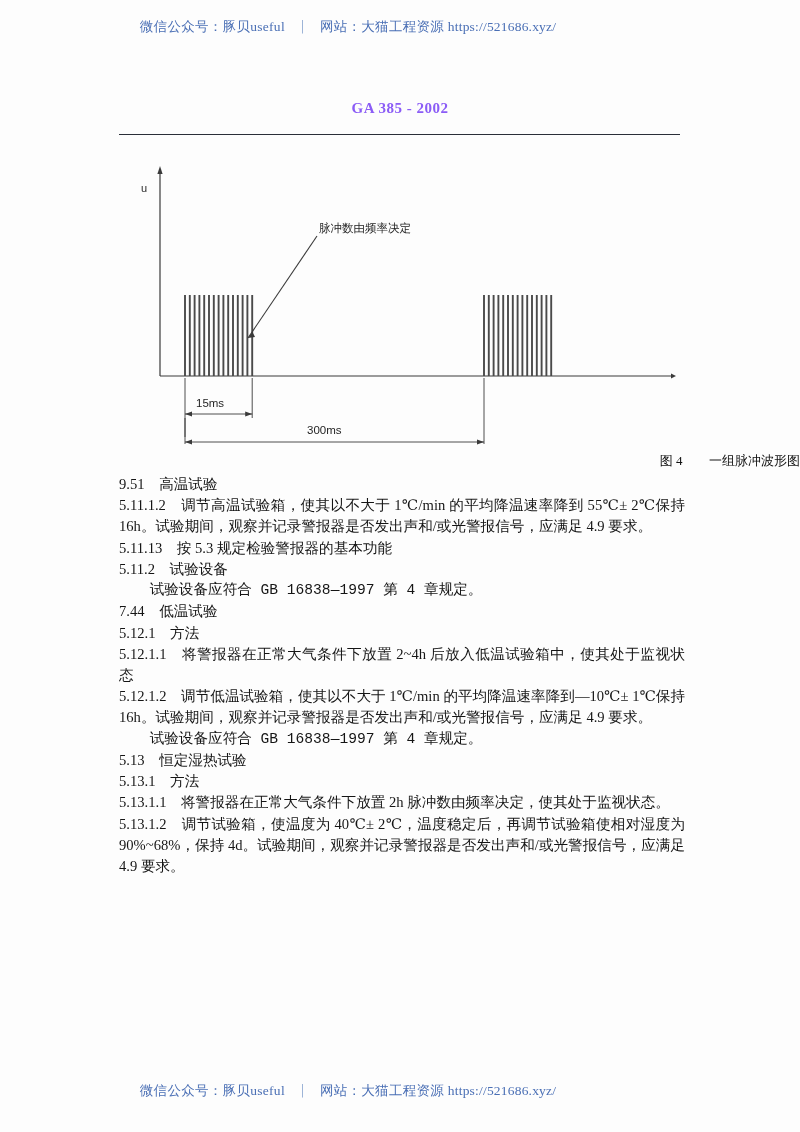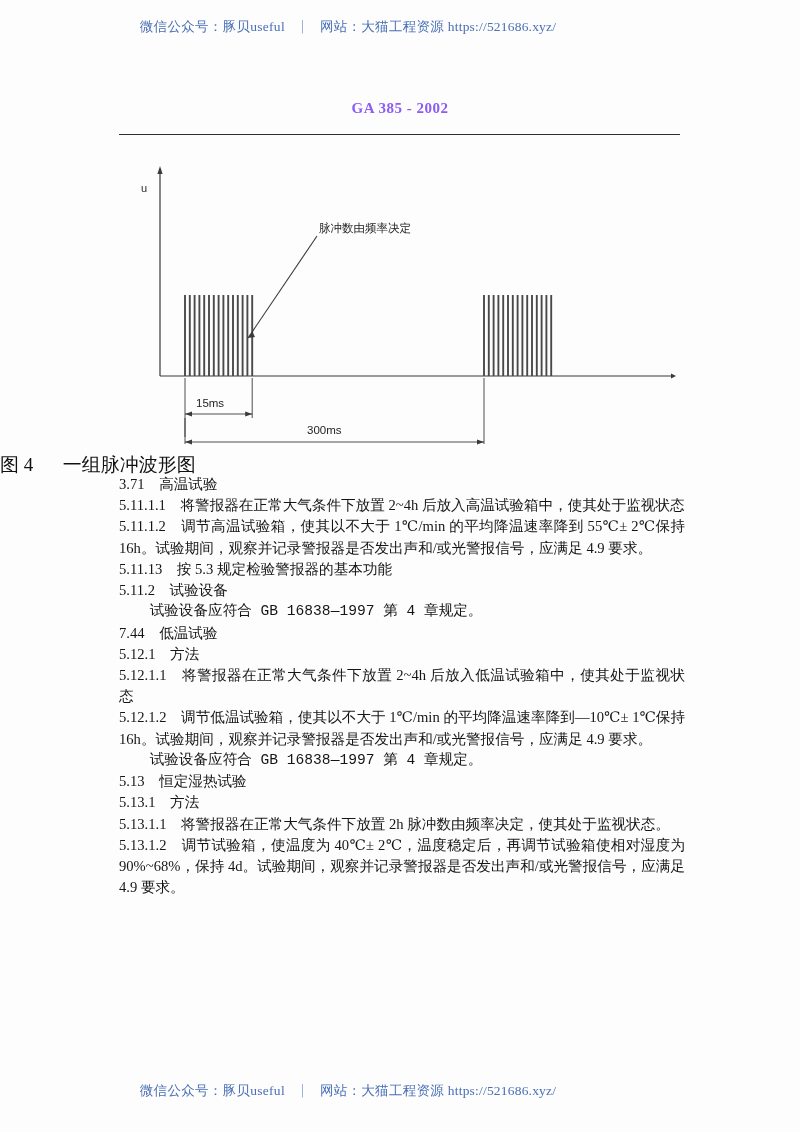--- a/index.html
+++ b/index.html
@@ -75,22 +75,22 @@
     width: 561px;
     height: 300px;
   }
   .figure-wrap svg { display: block; }
 
   .fig-caption {
     position: absolute;
     top: 452px;
     left: 0;
     width: 800px;
-    text-align: left;
-    font-size: 19px;
+    text-align: right;
+    font-size: 13px;
     color: #111;
     font-family: "Liberation Serif", "DejaVu Serif", serif;
   }
   .fig-caption .cap-gap { display: inline-block; width: 20px; }
 
   
   .body-text {
     position: absolute;
     top: 474px;
     left: 119px;
@@ -197,22 +197,21 @@
     </svg>
   </div>
 
   <div class="fig-caption">
     <span>图 4</span>
     <span class="cap-gap"></span>
     <span>一组脉冲波形图</span>
   </div>
 
   <div class="body-text">
-    <p class="para">3.71　高温试验</p>
-    <p class="para">5.11.1.1　将警报器在正常大气条件下放置 2~4h 后放入高温试验箱中，使其处于监视状态</p>
+    <p class="para">9.51　高温试验</p>
     <p class="para">5.11.1.2　调节高温试验箱，使其以不大于 1℃/min 的平均降温速率降到 55℃± 2℃保持 16h。试验期间，观察并记录警报器是否发出声和/或光警报信号，应满足 4.9 要求。</p>
     <p class="para">5.11.13　按 5.3 规定检验警报器的基本功能</p>
     <p class="para">5.11.2　试验设备</p>
     <p class="para indent-sub">试验设备应符合 GB 16838—1997 第 4 章规定。</p>
     <p class="para">7.44　低温试验</p>
     <p class="para">5.12.1　方法</p>
     <p class="para">5.12.1.1　将警报器在正常大气条件下放置 2~4h 后放入低温试验箱中，使其处于监视状态</p>
     <p class="para">5.12.1.2　调节低温试验箱，使其以不大于 1℃/min 的平均降温速率降到—10℃± 1℃保持 16h。试验期间，观察并记录警报器是否发出声和/或光警报信号，应满足 4.9 要求。</p>
     <p class="para indent-sub">试验设备应符合 GB 16838—1997 第 4 章规定。</p>
     <p class="para">5.13　恒定湿热试验</p>

